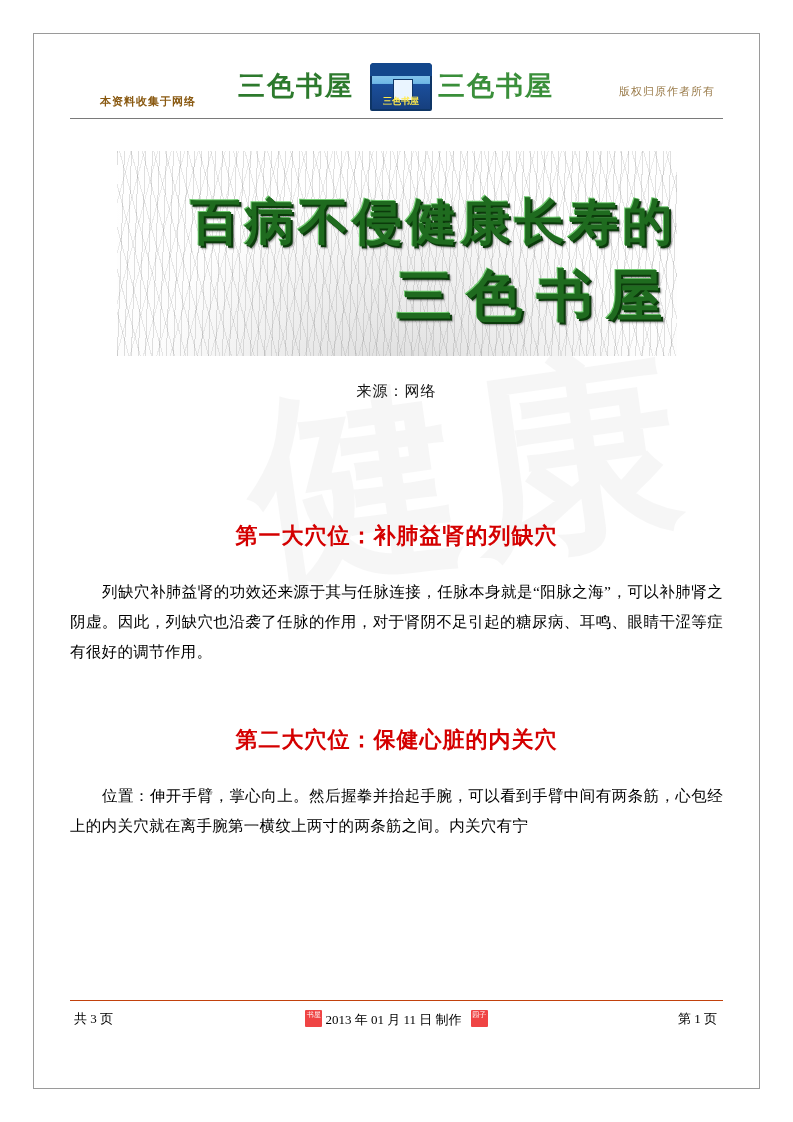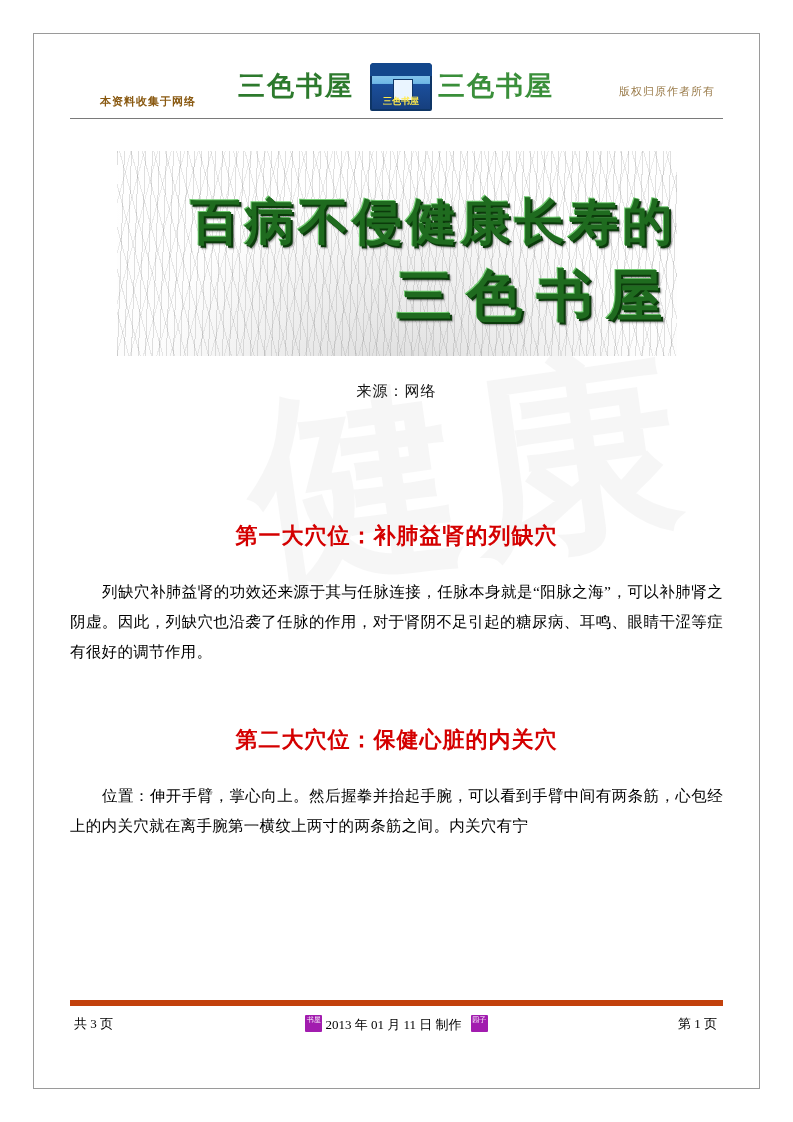--- a/index.html
+++ b/index.html
@@ -207,38 +207,38 @@
     text-align: justify;
     letter-spacing: 0.3px;
   }
 
   
   .footer {
     position: absolute;
     left: 70px;
     top: 1000px;
     width: 653px;
-    border-top: 6px solid #c2410c;
+    border-top: 1px solid #c2410c;
     padding-top: 7px;
     font-size: 13px;
     color: #000;
   }
   .footer .left { position: absolute; left: 4px; top: 9px; }
   .footer .right { position: absolute; right: 6px; top: 9px; }
   .footer .center {
     position: absolute;
     left: 0; right: 0;
     top: 9px;
     text-align: center;
   }
   .seal {
     display: inline-block;
     width: 17px;
     height: 17px;
-    background: #a21caf;
+    background: #ef4444;
     color: #fff;
     font-size: 7px;
     line-height: 8px;
     text-align: center;
     vertical-align: -3px;
     border-radius: 1px;
     overflow: hidden;
     padding-top: 1px;
     box-sizing: border-box;
     font-family: "Liberation Serif", serif;

